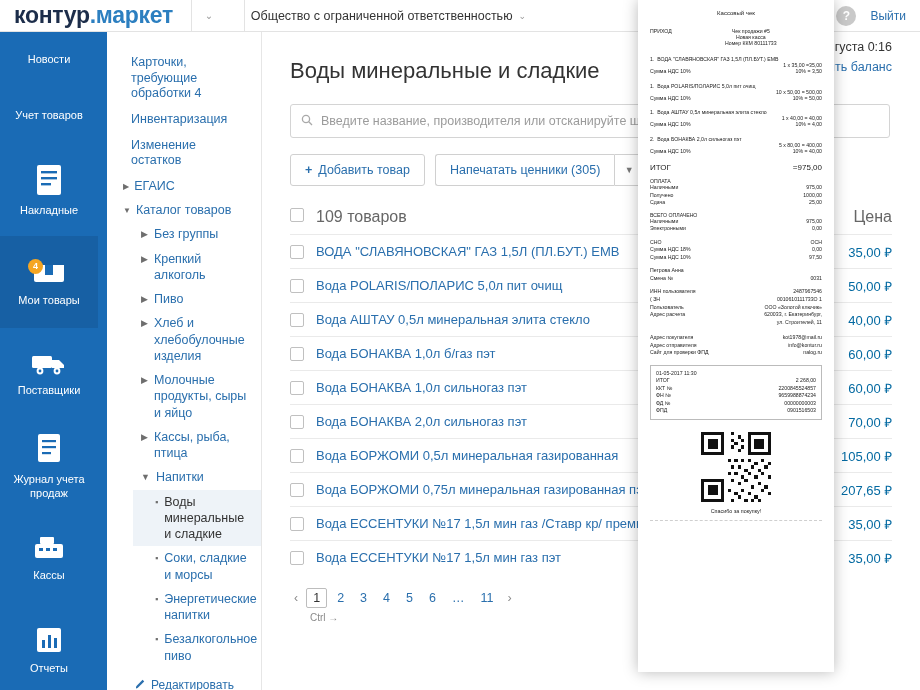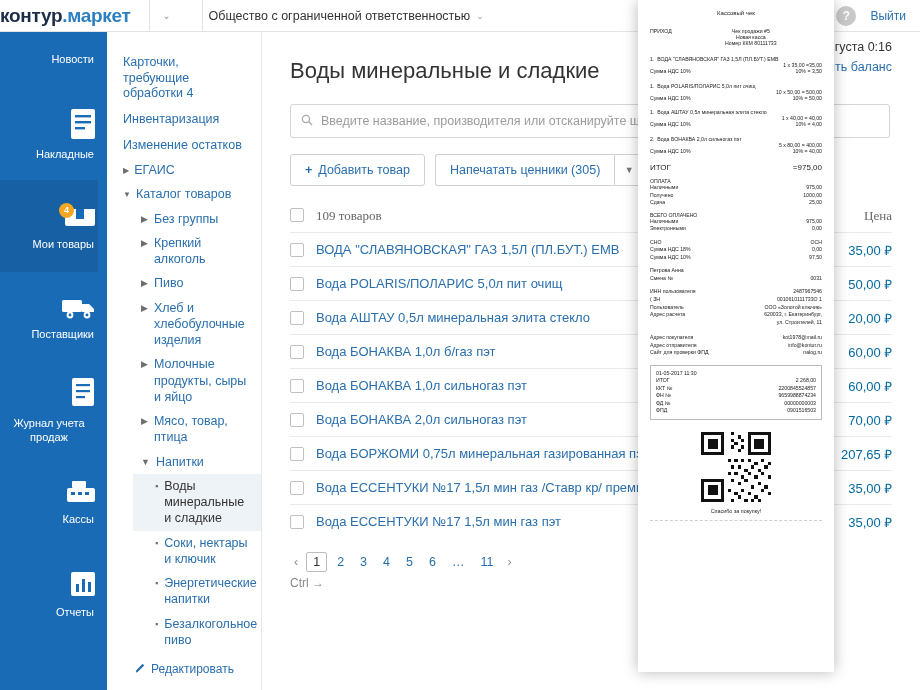--- a/index.html
+++ b/index.html
@@ -9,21 +9,21 @@
     font-family:"Liberation Sans", sans-serif;
     background:#ffffff; color:#333; position:relative;
   }
 
   
   .topbar {
     position:absolute; left:0; top:0; width:920px; height:32px;
     background:#ffffff; border-bottom:1px solid #e3e3e3;
     display:flex; align-items:center;
   }
-  .logo { font-size:19px; font-weight:bold; letter-spacing:-0.3px; }
+  .logo { padding-left:14px; font-size:23px; font-weight:bold; letter-spacing:-0.3px; }
   .logo .k { color:#1c2d4a; }
   .logo .m { color:#2c7fc0; }
   .logo-tail { color:#1c2d4a; }
   .topbar-sep { width:1px; height:32px; background:#e3e3e3; margin-left:18px; }
   .caret-btn {
     width:34px; height:32px; display:flex; align-items:center; justify-content:center;
     color:#9a9a9a; font-size:10px;
   }
   .org-name { font-size:12.5px; color:#333; margin-left:6px; }
   .org-caret { color:#9a9a9a; font-size:9px; margin-left:6px; }
@@ -34,40 +34,40 @@
   }
   .logout { font-size:12px; color:#2a6fad; }
 
   
   .leftnav {
     position:absolute; left:0; top:32px; width:107px; height:658px;
     background:#1a6bb5;
   }
   .nav-item {
     width:98px; height:56px; display:flex; flex-direction:column;
-    align-items:flex-end; justify-content:center; color:#ffffff; font-size:11px;
+    align-items:center; justify-content:center; color:#ffffff; font-size:11px;
     text-align:center; line-height:1.2; position:relative;
   }
   .nav-item.tall { height:92px; }
   .nav-item.active { background:#1760a4; }
   .nav-icon { margin-bottom:4px; position:relative; }
   .nav-label { padding:0 4px; }
   .nav-badge {
     position:absolute; right:24px; top:2px; width:15px; height:15px; border-radius:50%;
     background:#f5a623; color:#fff; font-size:9px; display:flex; align-items:center;
     justify-content:center; font-weight:bold;
   }
 
   
   .treecol {
     position:absolute; left:107px; top:32px; width:155px; height:658px;
     background:#ffffff; border-right:1px solid #e6e6e6; padding-top:18px;
     font-size:12.5px;
   }
-  .tree-link { color:#2a6fad; padding:5px 14px 5px 16px; line-height:1.25; display:block; }
+  .tree-link { color:#2a6fad; padding:5px 14px 5px 24px; line-height:1.25; display:block; }
   .tree-link .cnt { color:#2a6fad; }
   .tree-top { display:flex; padding:4px 10px 4px 16px; color:#2a6fad; line-height:1.3; }
   .tri { color:#6e6e6e; font-size:8px; margin-right:5px; margin-top:4px; }
   .tri.open { color:#6e6e6e; }
   .tree-sub { padding-left:12px; }
   .tree-row {
     display:flex; align-items:flex-start; padding:4px 8px 4px 22px; color:#2a6fad; line-height:1.3;
   }
   .tree-row .bullet { font-size:9px; color:#6e6e6e; margin-right:6px; margin-top:3px; }
   .tree-row.sel { background:#eef3f8; }
@@ -92,38 +92,38 @@
     display:flex; align-items:center; padding:0 14px; font-size:12.5px; color:#2a6fad;
   }
   .btn .plus { color:#2a6fad; font-weight:bold; margin-right:6px; }
   .btn-split { display:flex;align-items:flex-end; }
   .btn-split .main-part { border-radius:3px 0 0 3px; border-right:none; }
   .btn-split .arrow-part {
     width:26px; justify-content:center; border-radius:0 3px 3px 0; color:#777; font-size:9px;
   }
 
   
-  .thead { display:flex; align-items:flex-start; padding:0 0 8px 0; font-size:13px; color:#666;font-family:Liberation Serif, serif; }
+  .thead { display:flex; align-items:flex-start; padding:0 0 8px 0; font-size:16px; color:#666; }
   .chk {
     width:14px; height:14px; border:1px solid #c0c0c0; border-radius:2px; background:#fff;
     margin-right:12px; flex:0 0 auto;
   }
   .rowname { flex:1; }
   .price-col { width:100px; text-align:right; color:#666; }
   .row {
     display:flex; align-items:center; height:34px; border-top:1px solid #eaeaea;
     font-size:13px; color:#2a6fad;
   }
   .row .price { width:100px; text-align:right; color:#0369a1; }
 
   .pager { display:flex; align-items:center; gap:4px; margin-top:14px; font-size:12.5px; color:#2a6fad; }
   .pager .pg { padding:2px 6px; }
   .pager .pg.cur { border:1px solid #bdbdbd; border-radius:2px; color:#333; }
   .pager .nav { color:#8a8a8a; padding:2px 4px; }
-  .ctrl-hint { font-size:12px; color:#8a8a8a; margin-top:4px; }
+  .ctrl-hint { font-size:10px; color:#8a8a8a; margin-top:4px;margin-left:20px; }
 
   
   .right-col { position:absolute; right:28px; top:0; width:120px; text-align:right; }
 
   
   .receipt {
     position:absolute; left:638px; top:0; width:196px; height:672px;
     background:#ffffff; box-shadow:0 0 14px rgba(0,0,0,0.28);
     font-family:"Liberation Sans", sans-serif; font-size:5.2px; color:#222;
     padding:10px 12px 0 12px; overflow:hidden;
@@ -156,20 +156,23 @@
     <div class="logout">Выйти</div>
   </div>
 </div>
 
 <div class="leftnav">
 
   <div class="nav-item">
     <span class="nav-label">Новости</span>
   </div>
 
+  <div class="nav-item">
+    <span class="nav-label">Учет товаров</span>
+  </div>
 
   <div class="nav-item tall">
     <span class="nav-icon">
       <svg width="30" height="34" viewBox="0 0 30 34">
           <rect x="3" y="2" width="24" height="30" rx="2" fill="#fff"></rect>
           <rect x="7" y="8" width="16" height="2.4" fill="#1a6bb5"></rect>
           <rect x="7" y="14" width="16" height="2.4" fill="#1a6bb5"></rect>
           <rect x="7" y="20" width="10" height="2.4" fill="#1a6bb5"></rect>
         </svg>
     </span>
@@ -275,35 +278,35 @@
     <div class="tree-row">
       <span class="bullet">▶</span>
       <span class="lbl">Хлеб и хлебобулочные изделия</span>
     </div>
     <div class="tree-row">
       <span class="bullet">▶</span>
       <span class="lbl">Молочные продукты, сыры и яйцо</span>
     </div>
     <div class="tree-row">
       <span class="bullet">▶</span>
-      <span class="lbl">Мясо, товар, птица</span>
+      <span class="lbl">Кассы, рыба, птица</span>
     </div>
     <div class="tree-row">
       <span class="bullet">▼</span>
       <span class="lbl">Напитки</span>
     </div>
 
     <div style="padding-left:14px">
       <div class="tree-row sel">
         <span class="bullet">▪</span>
         <span class="lbl">Воды минеральные и сладкие</span>
       </div>
       <div class="tree-row">
         <span class="bullet">▪</span>
-        <span class="lbl">Соки, нектары и ключик</span>
+        <span class="lbl">Соки, сладкие и морсы</span>
       </div>
       <div class="tree-row">
         <span class="bullet">▪</span>
         <span class="lbl">Энергетические напитки</span>
       </div>
       <div class="tree-row">
         <span class="bullet">▪</span>
         <span class="lbl">Безалкогольное пиво</span>
       </div>
     </div>
@@ -369,36 +372,41 @@
       <div class="price">35,00 ₽</div>
     </div>
     <div class="row">
       <div class="chk"></div>
       <div class="rowname">Вода POLARIS/ПОЛАРИС 5,0л пит очищ</div>
       <div class="price">50,00 ₽</div>
     </div>
     <div class="row">
       <div class="chk"></div>
       <div class="rowname">Вода АШТАУ 0,5л минеральная элита стекло</div>
-      <div class="price">20,00 ₽</div>
+      <div class="price">40,00 ₽</div>
     </div>
     <div class="row">
       <div class="chk"></div>
       <div class="rowname">Вода БОНАКВА 1,0л б/газ пэт</div>
       <div class="price">60,00 ₽</div>
     </div>
     <div class="row">
       <div class="chk"></div>
       <div class="rowname">Вода БОНАКВА 1,0л сильногаз пэт</div>
       <div class="price">60,00 ₽</div>
     </div>
     <div class="row">
       <div class="chk"></div>
       <div class="rowname">Вода БОНАКВА 2,0л сильногаз пэт</div>
       <div class="price">70,00 ₽</div>
+    </div>
+    <div class="row">
+      <div class="chk"></div>
+      <div class="rowname">Вода БОРЖОМИ 0,5л минеральная газированная</div>
+      <div class="price">105,00 ₽</div>
     </div>
     <div class="row">
       <div class="chk"></div>
       <div class="rowname">Вода БОРЖОМИ 0,75л минеральная газированная пэт</div>
       <div class="price">207,65 ₽</div>
     </div>
     <div class="row">
       <div class="chk"></div>
       <div class="rowname">Вода ЕССЕНТУКИ №17 1,5л мин газ /Ставр кр/ премиум</div>
       <div class="price">35,00 ₽</div>

